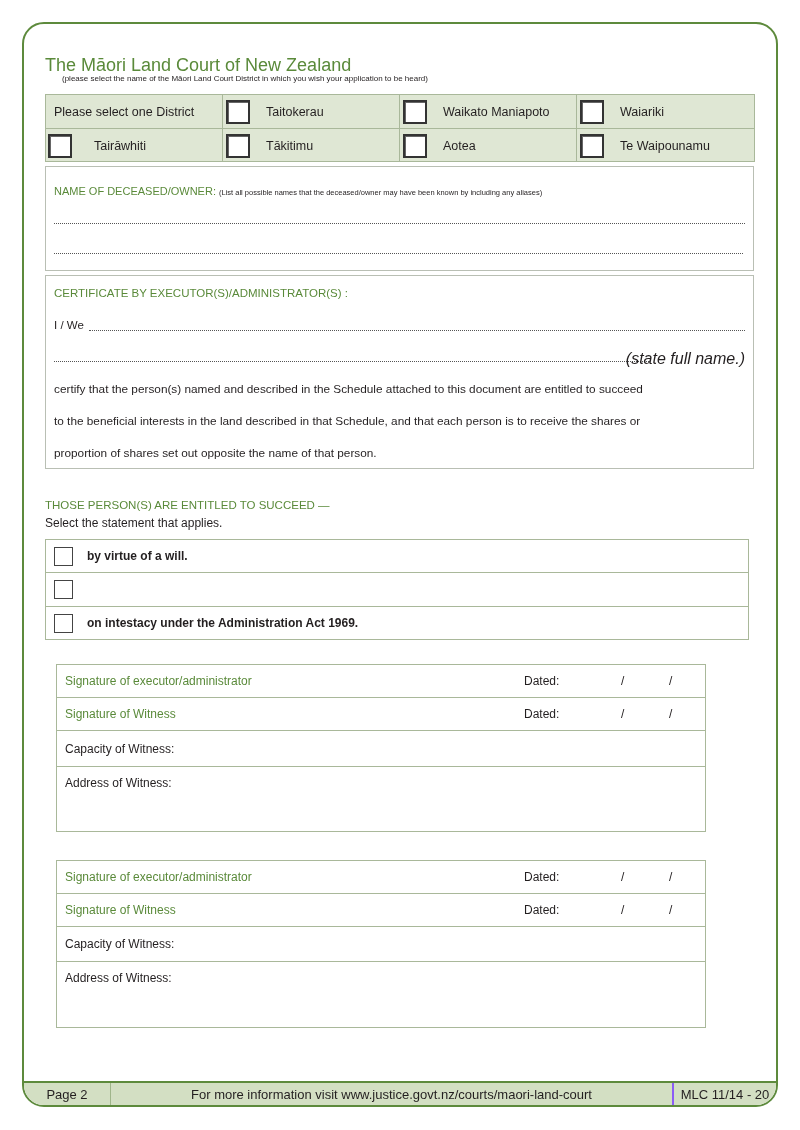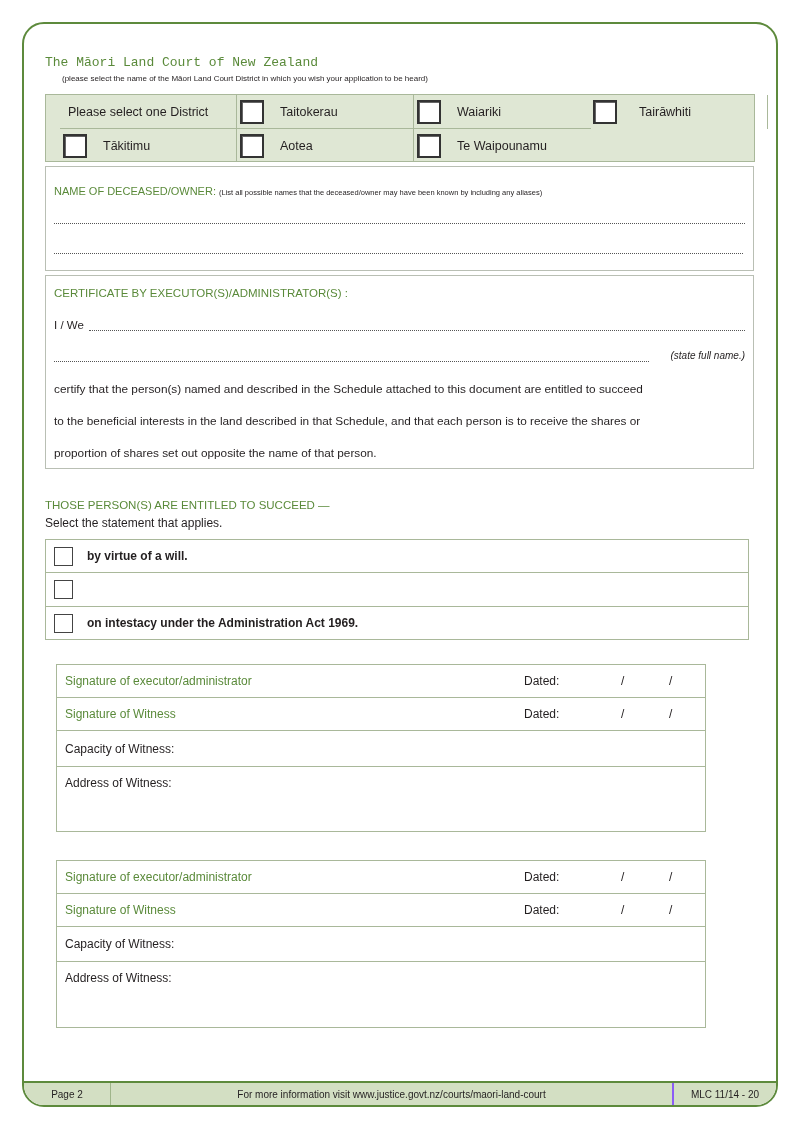--- a/index.html
+++ b/index.html
@@ -7,28 +7,28 @@
     body { position: relative; font-family: "Liberation Sans", sans-serif; color: #231f20; overflow: hidden; }
 
     .frame {
       position: absolute; left: 22px; top: 22px; width: 756px; height: 1085px;
       border: 2px solid #5d8a3c; border-radius: 22px; overflow: hidden; background: #fff;
     }
 
     .abs { position: absolute; }
     .green { color: #5a8a3a; }
 
-    .court-title { left: 45px; top: 55px; font-size: 13px; color: #5a8a3a; font-family: Liberation Mono, monospace; }
+    .court-title { left: 45px; top: 55px; font-size: 18px; color: #5a8a3a; }
     .court-sub { left: 45px; top: 74px; font-size: 8px; color: #231f20; padding-left: 17px; }
 
     
     .district-grid {
       left: 45px; top: 94px; width: 710px; height: 68px;
       border: 1px solid #a9b89a; background: #dfe7d4;
-      display: grid; grid-template-columns: 177px 177px 177px 177px; grid-template-rows: 34px 33px; padding-left: 14px;
+      display: grid; grid-template-columns: 177px 177px 177px 177px; grid-template-rows: 34px 33px;
     }
     .dcell {
       border-right: 1px solid #a9b89a; border-bottom: 1px solid #a9b89a;
       display: flex; align-items: center; font-size: 12.5px; position: relative;
     }
     .dcell.last-col { border-right: none; }
     .dcell.last-row { border-bottom: none; }
     .dcell .lbl-plain { padding-left: 8px; }
     .dbox {
       width: 24px; height: 24px; background: #fff;
@@ -49,21 +49,21 @@
       border-bottom: 1px dotted #555;
     }
 
     
     .cert-box {
       left: 45px; top: 275px; width: 709px; height: 194px;
       border: 1px solid #b9bfb4; background: #fff;
     }
     .cert-title { position: absolute; left: 8px; top: 11px; font-size: 11.5px; color: #5a8a3a; }
     .cert-iwe { position: absolute; left: 8px; top: 43px; font-size: 11.5px; }
-    .cert-state { position: absolute; right: 8px; top: 74px; font-size: 10px; font-style: italic; }
+    .cert-state { position: absolute; right: 8px; top: 74px; font-size: 16px; font-style: italic; }
     .cert-line { position: absolute; left: 8px; font-size: 11.8px; white-space: nowrap; }
 
     
     .succeed-title { left: 45px; top: 499px; font-size: 11.5px; color: #5a8a3a; }
     .succeed-sub { left: 45px; top: 516px; font-size: 12px; }
     .options-box {
       left: 45px; top: 539px; width: 704px; height: 101px;
       border: 1px solid #a9b89a; background: #fff;
     }
     .opt-row {
@@ -79,21 +79,21 @@
     .sig-row { position: relative; border-bottom: 1px solid #a9b89a; font-size: 12px; }
     .sig-row:last-child { border-bottom: none; }
     .sig-row .lbl { position: absolute; left: 8px; top: 9px; }
     .sig-row .dated { position: absolute; left: 467px; top: 9px; }
     .sig-row .slash1 { position: absolute; left: 564px; top: 9px; }
     .sig-row .slash2 { position: absolute; left: 612px; top: 9px; }
 
     
     .footer {
       position: absolute; left: 0; bottom: 0; width: 100%; height: 24px;
-      background: #d3dfc3; border-top: 2px solid #5d8a3c; display: flex; font-size: 10px; margin-top: 12px;
+      background: #d3dfc3; border-top: 2px solid #5d8a3c; display: flex; font-size: 13px; margin-top: 12px;
     }
     .footer .fcell { display: flex; align-items: center; justify-content: center; }
     .footer .f-page { width: 87px; border-right: 1px solid #9fb58a; }
     .footer .f-info { flex: 1; border-right: 2px solid #8b5cf6; }
     .footer .f-code { width: 102px; }
   </style>
 </head>
 <body>
 
 <div class="frame">
@@ -107,20 +107,24 @@
 <div class="abs court-title">The Māori Land Court of New Zealand</div>
 <div class="abs court-sub">(please select the name of the Māori Land Court District in which you wish your application to be heard)</div>
 
 <div class="abs district-grid">
   <div class="dcell">
     <span class="lbl-plain">Please select one District</span>
   </div>
   <div class="dcell">
     <span class="dbox"></span>
     <span>Taitokerau</span>
+  </div>
+  <div class="dcell">
+    <span class="dbox"></span>
+    <span>Waikato Maniapoto</span>
   </div>
   <div class="dcell last-col">
     <span class="dbox"></span>
     <span>Waiariki</span>
   </div>
   <div class="dcell last-row">
     <span class="dbox ml0"></span>
     <span style="margin-left:8px">Tairāwhiti</span>
   </div>
   <div class="dcell last-row">

